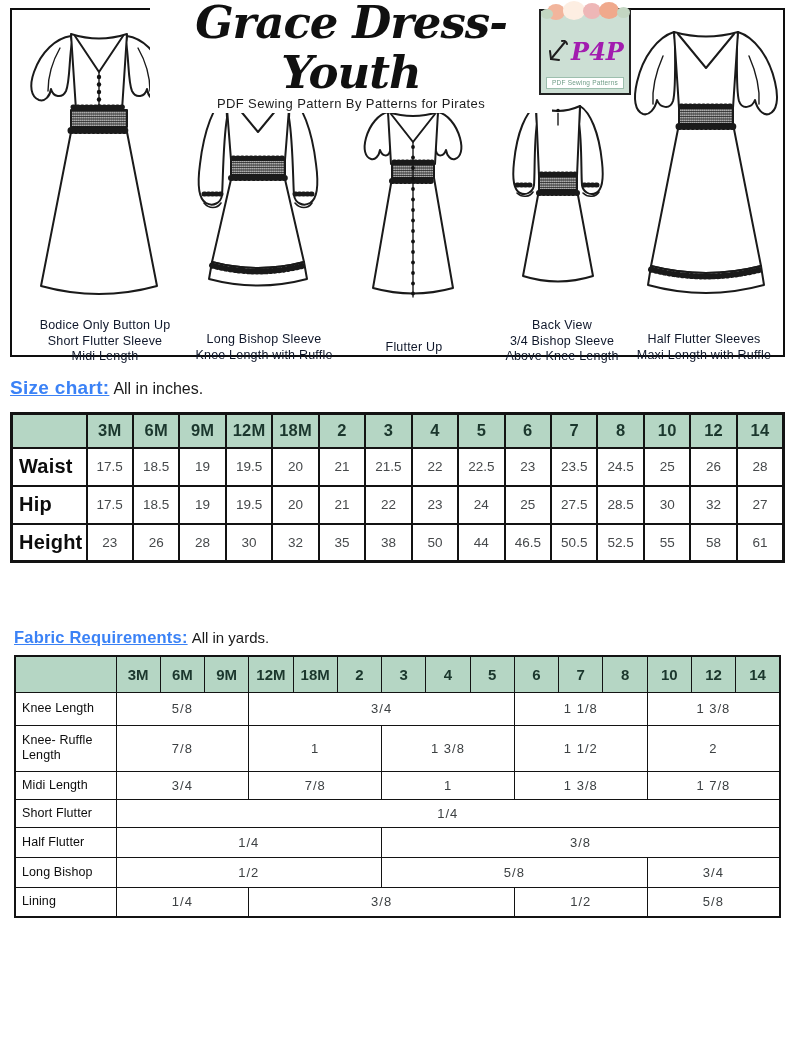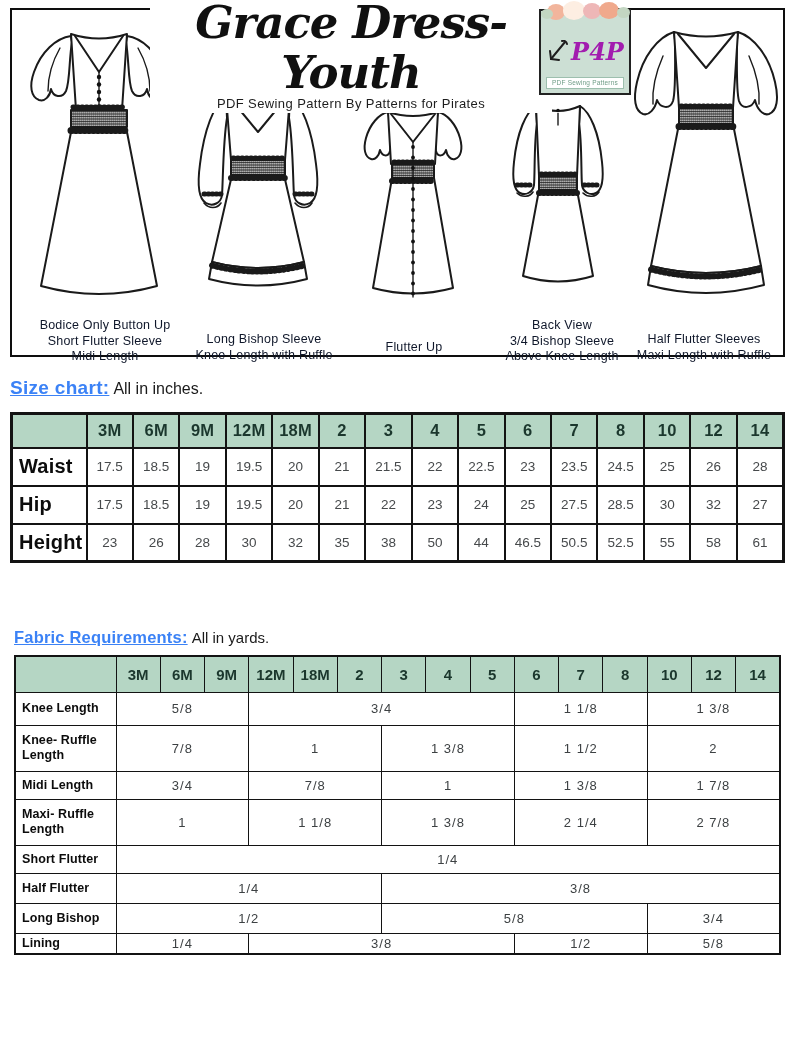--- a/index.html
+++ b/index.html
@@ -40,21 +40,21 @@
 
   .size-table { border: 3px solid #131313; }
   .size-table th, .size-table td { border: 2px solid #131313; text-align: center; vertical-align: middle; }
   .size-table th { background: #b5d6c4; height: 34px; font-size: 16.5px; color: #1b372d; letter-spacing: .2px; }
   .size-table td.lbl { text-align: left; padding-left: 6px; font-size: 20px; font-weight: bold; color: #0c0c0c; height: 38px; letter-spacing: .2px; }
   .size-table td.val { font-size: 13.5px; color: #46494b; font-weight: 500; }
 
   .fab-table { border: 2.5px solid #131313; }
   .fab-table th, .fab-table td { border: 1.8px solid #131313; text-align: center; vertical-align: middle; }
   .fab-table th { background: #b5d6c4; height: 36px; font-size: 15px; color: #1b372d; }
-  .fab-table td.lbl { text-align: left; padding: 2px 2px 2px 6px; font-size: 12.5px; font-weight: bold; color: #0c0c0c; line-height: 1.2; letter-spacing: .1px; }
+  .fab-table td.lbl { text-align: left; padding: 2px 2px 2px 6px; font-size: 12.5px; font-weight: normal; color: #0c0c0c; line-height: 1.2; letter-spacing: .1px; }
   .fab-table td.val { font-size: 13px; color: #3d4143; font-weight: 500; letter-spacing: 1px; }
 </style>
 </head>
 <body>
 
 <svg width="0" height="0" style="position:absolute" aria-hidden="true">
   <defs>
     <pattern id="smock" width="6" height="5" patternUnits="userSpaceOnUse">
       <rect width="6" height="5" fill="#fff"></rect>
       <path d="M0,0.8 H6 M0,2.5 H6 M0,4.2 H6" stroke="#1a1a1a" stroke-width="0.8" fill="none"></path>
@@ -373,44 +373,36 @@
           <td class="val" colspan="3">2</td>
         </tr>
         <tr style="height: 28px;">
           <td class="lbl">Midi Length</td>
           <td class="val" colspan="3">3/4</td>
           <td class="val" colspan="3">7/8</td>
           <td class="val" colspan="3">1</td>
           <td class="val" colspan="3">1 3/8</td>
           <td class="val" colspan="3">1 7/8</td>
         </tr>
-        <tr style="height: 46px;">
-          <td class="lbl">Maxi- Ruffle Length</td>
-          <td class="val" colspan="3">1</td>
-          <td class="val" colspan="3">1 1/8</td>
-          <td class="val" colspan="3">1 3/8</td>
-          <td class="val" colspan="3">2 1/4</td>
-          <td class="val" colspan="3">2 7/8</td>
-        </tr>
         <tr style="height: 28px;">
           <td class="lbl">Short Flutter</td>
           <td class="val" colspan="15">1/4</td>
         </tr>
         <tr style="height: 30px;">
           <td class="lbl">Half Flutter</td>
           <td class="val" colspan="6">1/4</td>
           <td class="val" colspan="9">3/8</td>
         </tr>
         <tr style="height: 30px;">
           <td class="lbl">Long Bishop</td>
           <td class="val" colspan="6">1/2</td>
           <td class="val" colspan="6">5/8</td>
           <td class="val" colspan="3">3/4</td>
         </tr>
-        <tr style="height: 21px;">
+        <tr style="height: 30px;">
           <td class="lbl">Lining</td>
           <td class="val" colspan="3">1/4</td>
           <td class="val" colspan="6">3/8</td>
           <td class="val" colspan="3">1/2</td>
           <td class="val" colspan="3">5/8</td>
         </tr>
       </tbody>
   </table>
 </div>
 

